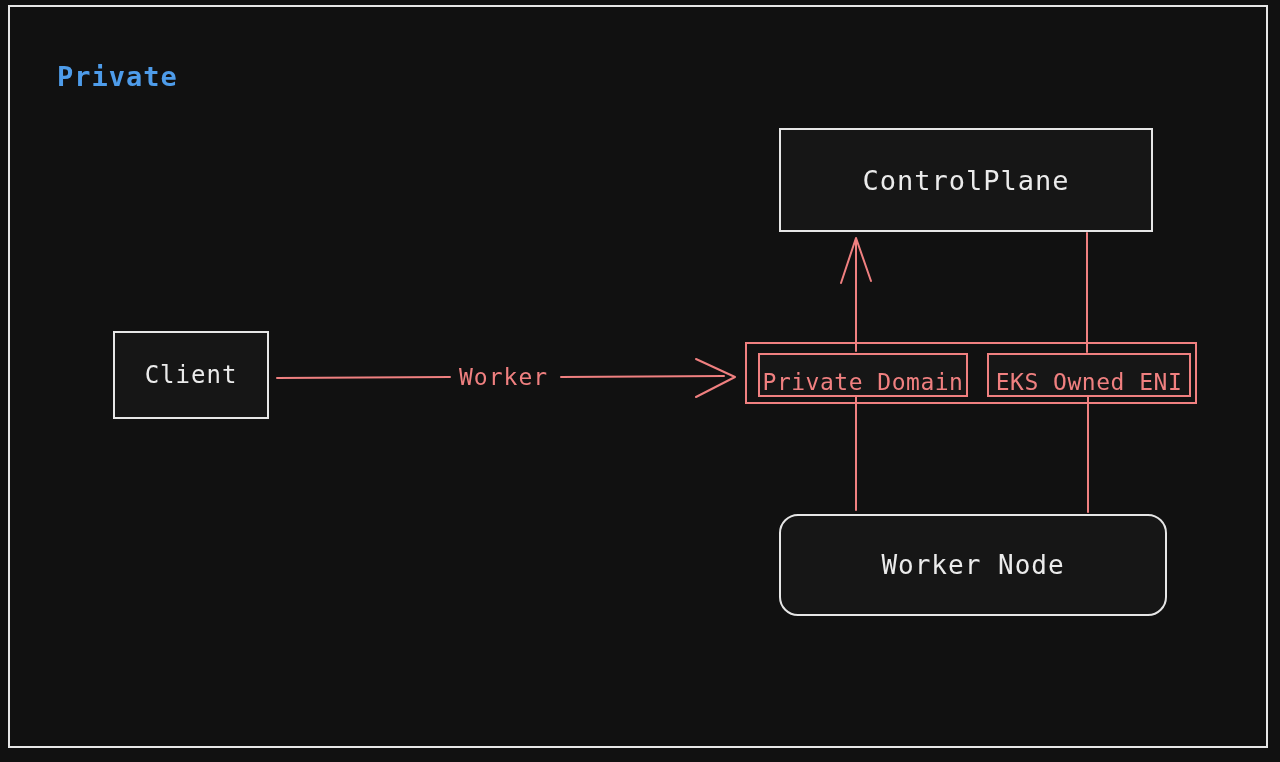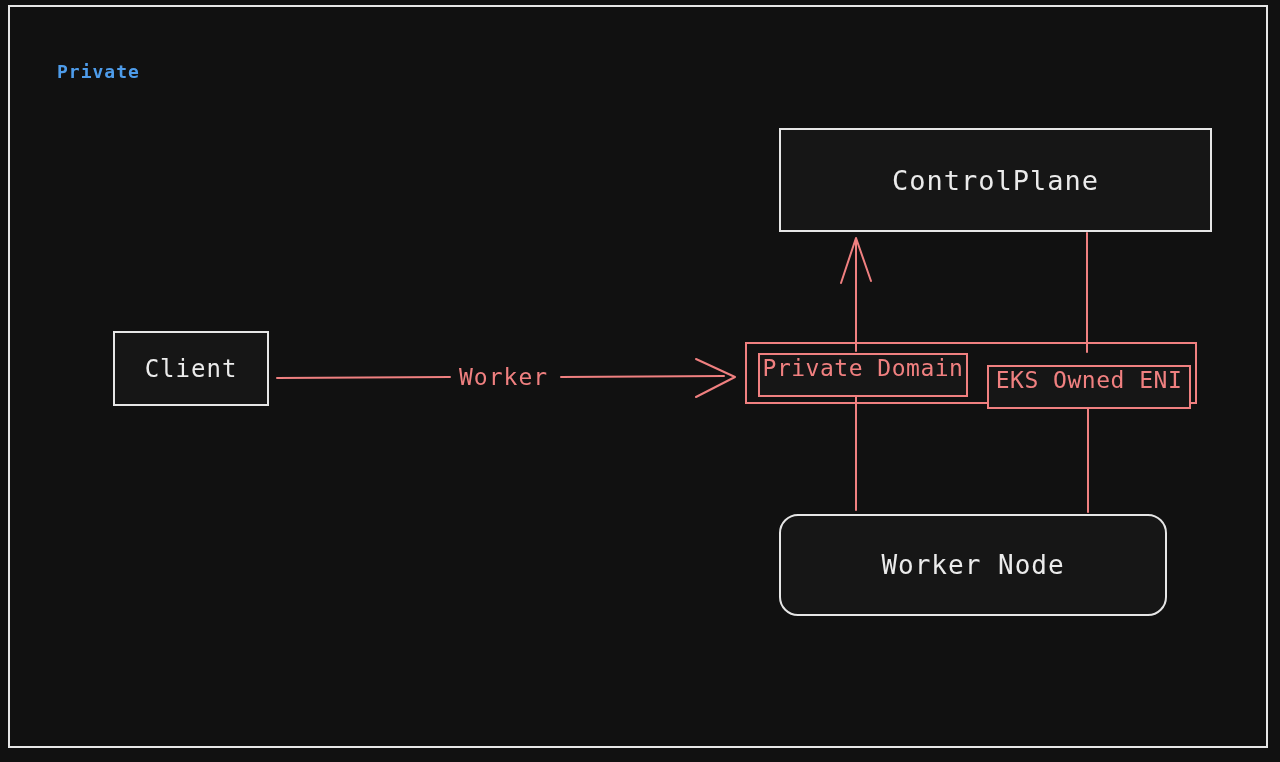--- a/index.html
+++ b/index.html
@@ -24,62 +24,62 @@
     width: 1260px;
     height: 743px;
     border: 2px solid var(--frame-border, #E6E6E6);
     background: var(--background, #111111);
     box-sizing: border-box;
   }
   .diagram-title {
     position: absolute;
     left: 57px;
     top: 61px;
-    font-size: 18px;
+    font-size: 27px;
     font-weight: bold;
     letter-spacing: 1px;
     color: var(--title-color, #4E9CEA);
   }
   .node {
     position: absolute;
     box-sizing: border-box;
     border: 2px solid var(--node-border, #E6E6E6);
     background: var(--node-fill, #161616);
     color: var(--node-text, #EBEBEB);
     display: flex;
     align-items: center;
     justify-content: center;
     letter-spacing: 1px;
   }
-  .node-control-plane { left: 779px; top: 128px; width: 433px; height: 104px; font-size: 27px; }
-  .node-client        { left: 113px; top: 331px; width: 156px; height:  75px; font-size: 24px; }
+  .node-control-plane { left: 779px; top: 128px; width: 374px; height: 104px; font-size: 27px; }
+  .node-client        { left: 113px; top: 331px; width: 156px; height:  88px; font-size: 24px; }
   .node-worker        { left: 779px; top: 514px; width: 388px; height: 102px; font-size: 26px; border-radius: 19px; }
   .group-box {
     position: absolute;
     left: 745px; top: 342px; width: 452px; height: 62px;
     box-sizing: border-box;
     border: 2px solid var(--accent, #F08080);
     background: transparent;
   }
   .sub-node {
     position: absolute;
     box-sizing: border-box;
     border: 2px solid var(--accent, #F08080);
     background: var(--node-fill, #161616);
     color: var(--accent, #F08080);
     display: flex;
-    align-items: flex-start;
+    align-items: flex-end;
     justify-content: center;
     font-size: 23px;
     letter-spacing: 0.5px;
     top: 9px;
     height: 44px;
   }
   .sub-node-private-domain { left: 11px;  width: 210px; }
-  .sub-node-eks-eni        { left: 240px; width: 204px; margin-top: 12px; }
+  .sub-node-eks-eni        { left: 240px; width: 204px; }
   .edge-label {
     position: absolute;
     left: 455px;
     top: 364px;
     font-size: 23px;
     letter-spacing: 1px;
     color: var(--accent, #F08080);
     background: var(--background, #111111);
     padding: 0 4px;
   }

